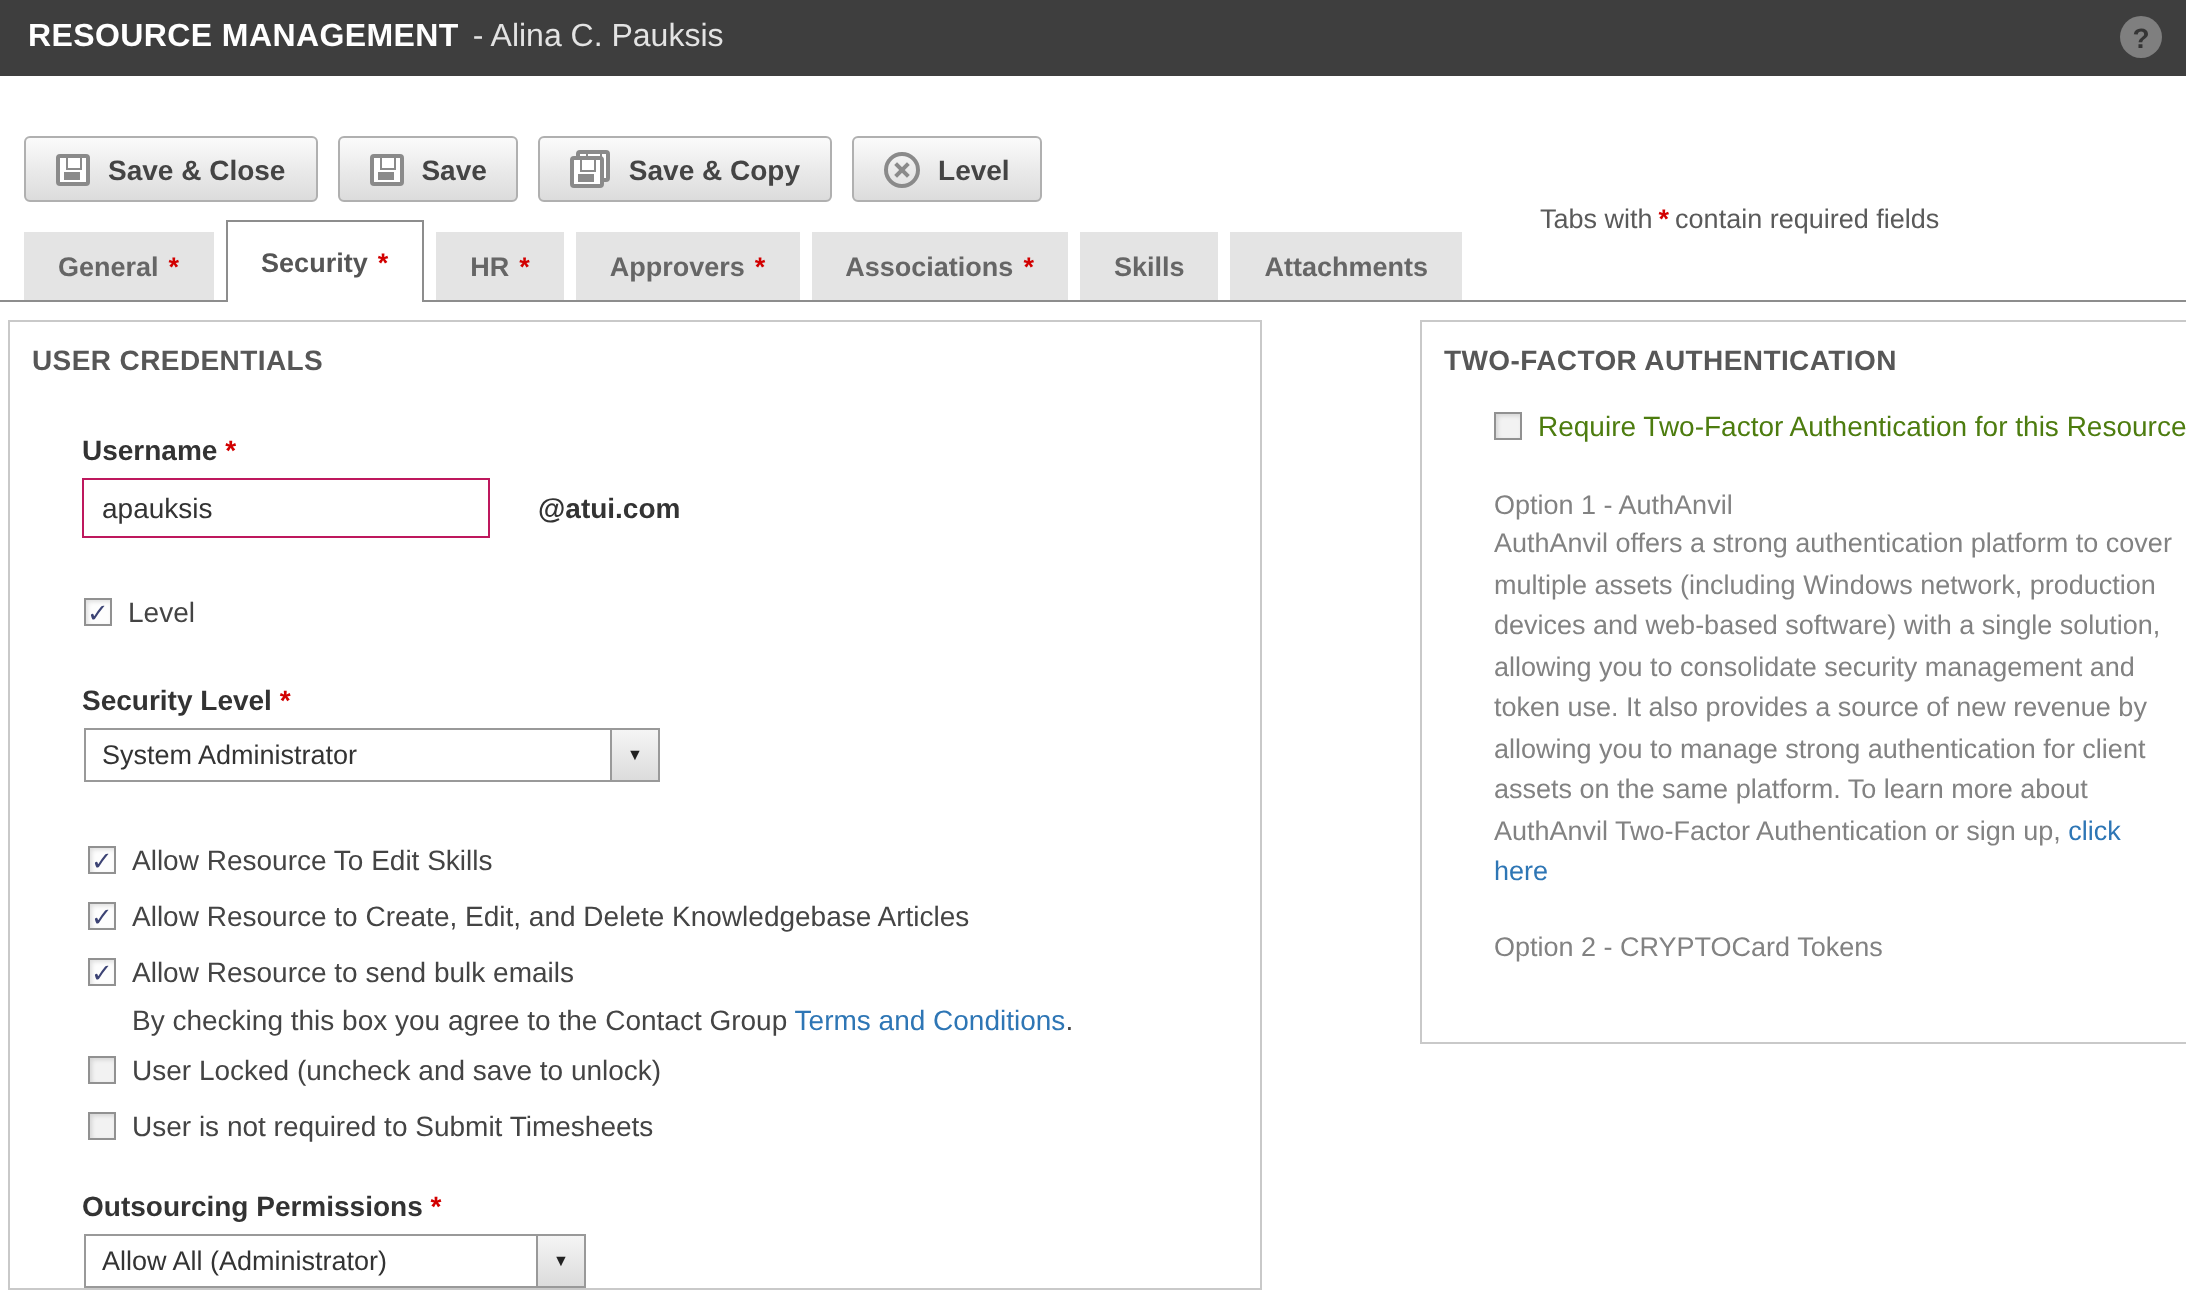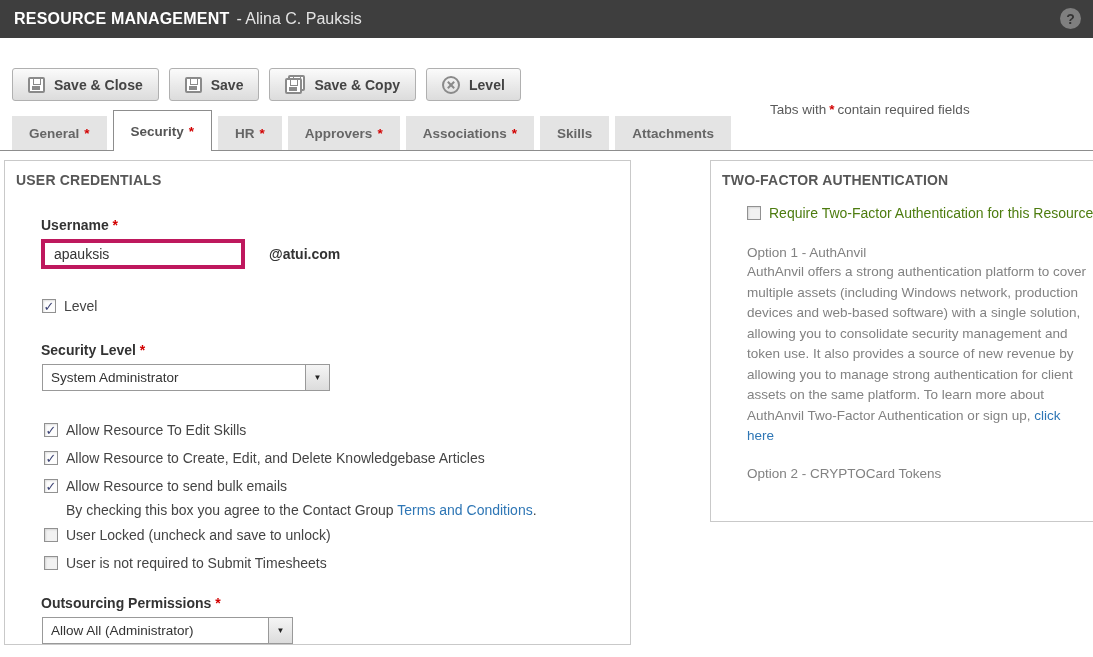--- a/index.html
+++ b/index.html
@@ -57,21 +57,21 @@
   .panel-left  { left:4px;  top:9px; width:627px; height:485px; }
   .panel-right { left:710px; top:9px; width:414px; height:362px; }
   .section-title { margin:11px 0 0 11px; font-size:14px; font-weight:bold; color:#575757; letter-spacing:.2px; }
 
   .field-label { font-size:14px; font-weight:bold; color:#333; }
   .lbl-username    { margin:29px 0 0 36px; }
   .lbl-seclevel    { margin:26px 0 0 36px; }
   .lbl-outsourcing { margin:22px 0 0 36px; }
 
   .username-row { margin:6px 0 0 36px; display:flex; align-items:center; }
-  .text-input { width:204px; height:30px; border:4px solid #be185d; padding:0 9px;
+  .text-input { width:204px; height:30px; border:1px solid #be185d; padding:0 9px;
                 font-family:inherit; font-size:14px; color:#333; outline:none; }
   .domain-suffix { margin-left:24px; font-size:14px; font-weight:bold; color:#333; }
 
   
   .cbrow { display:flex; align-items:flex-start; }
   .cb { flex:0 0 auto; width:14px; height:14px; border:1px solid #919191; background:#f2f2f2;
         display:inline-flex; align-items:center; justify-content:center; cursor:pointer;
         box-shadow:inset 1px 1px 2px rgba(0,0,0,.12); margin-top:2px; }
   .cb .mark { display:none; font-size:13px; line-height:1; color:#3c4374; font-weight:bold; }
   .cb.checked { background:#fdfdfd; }

